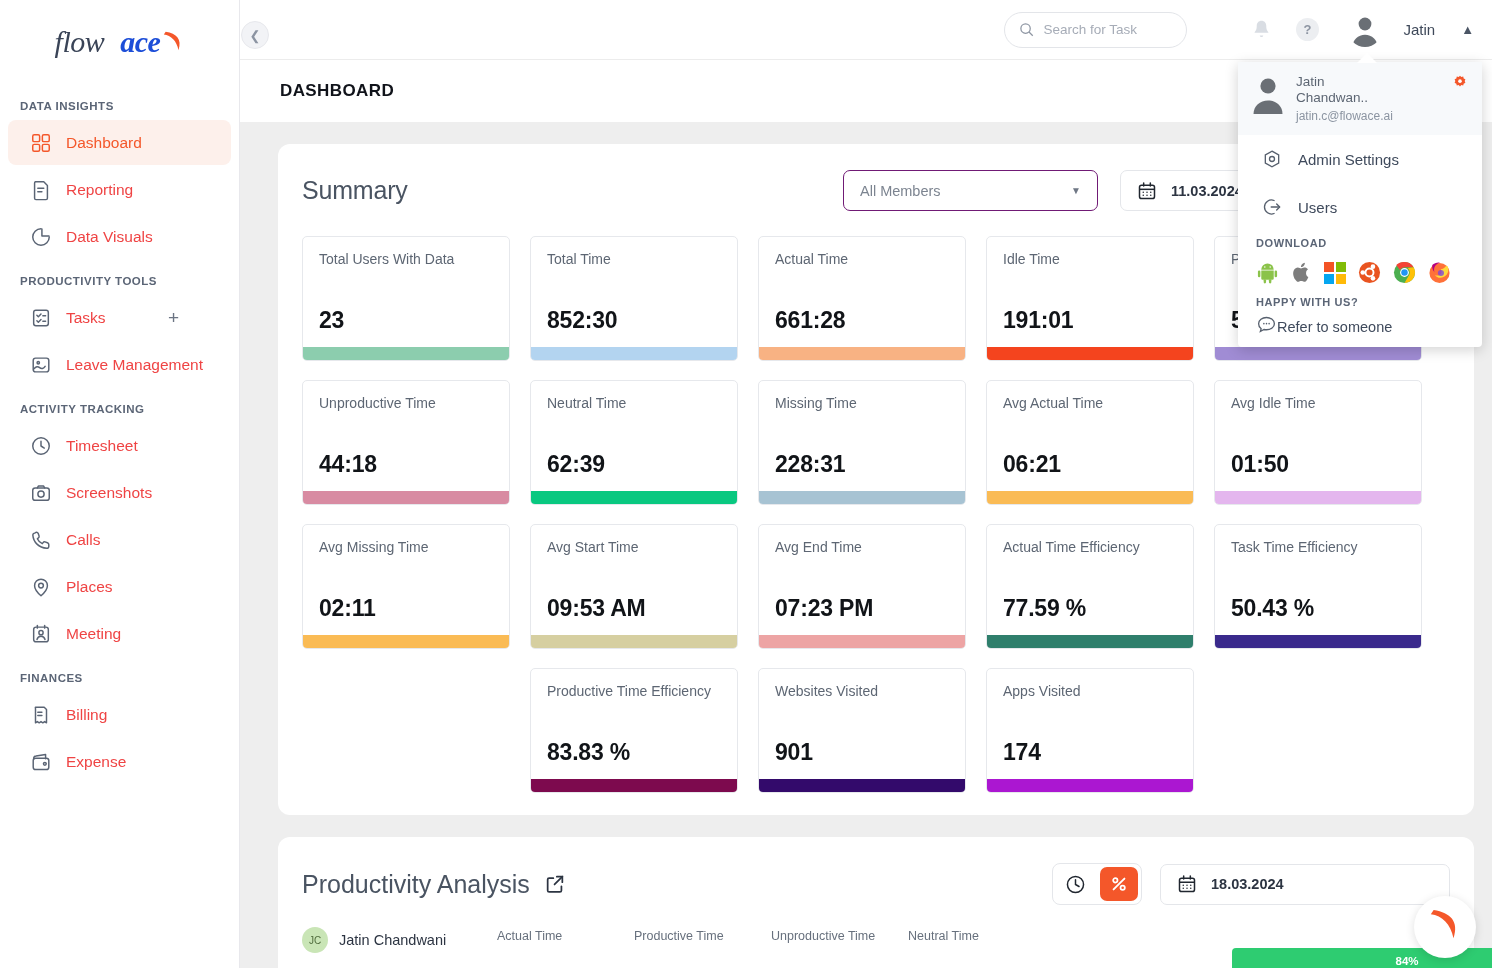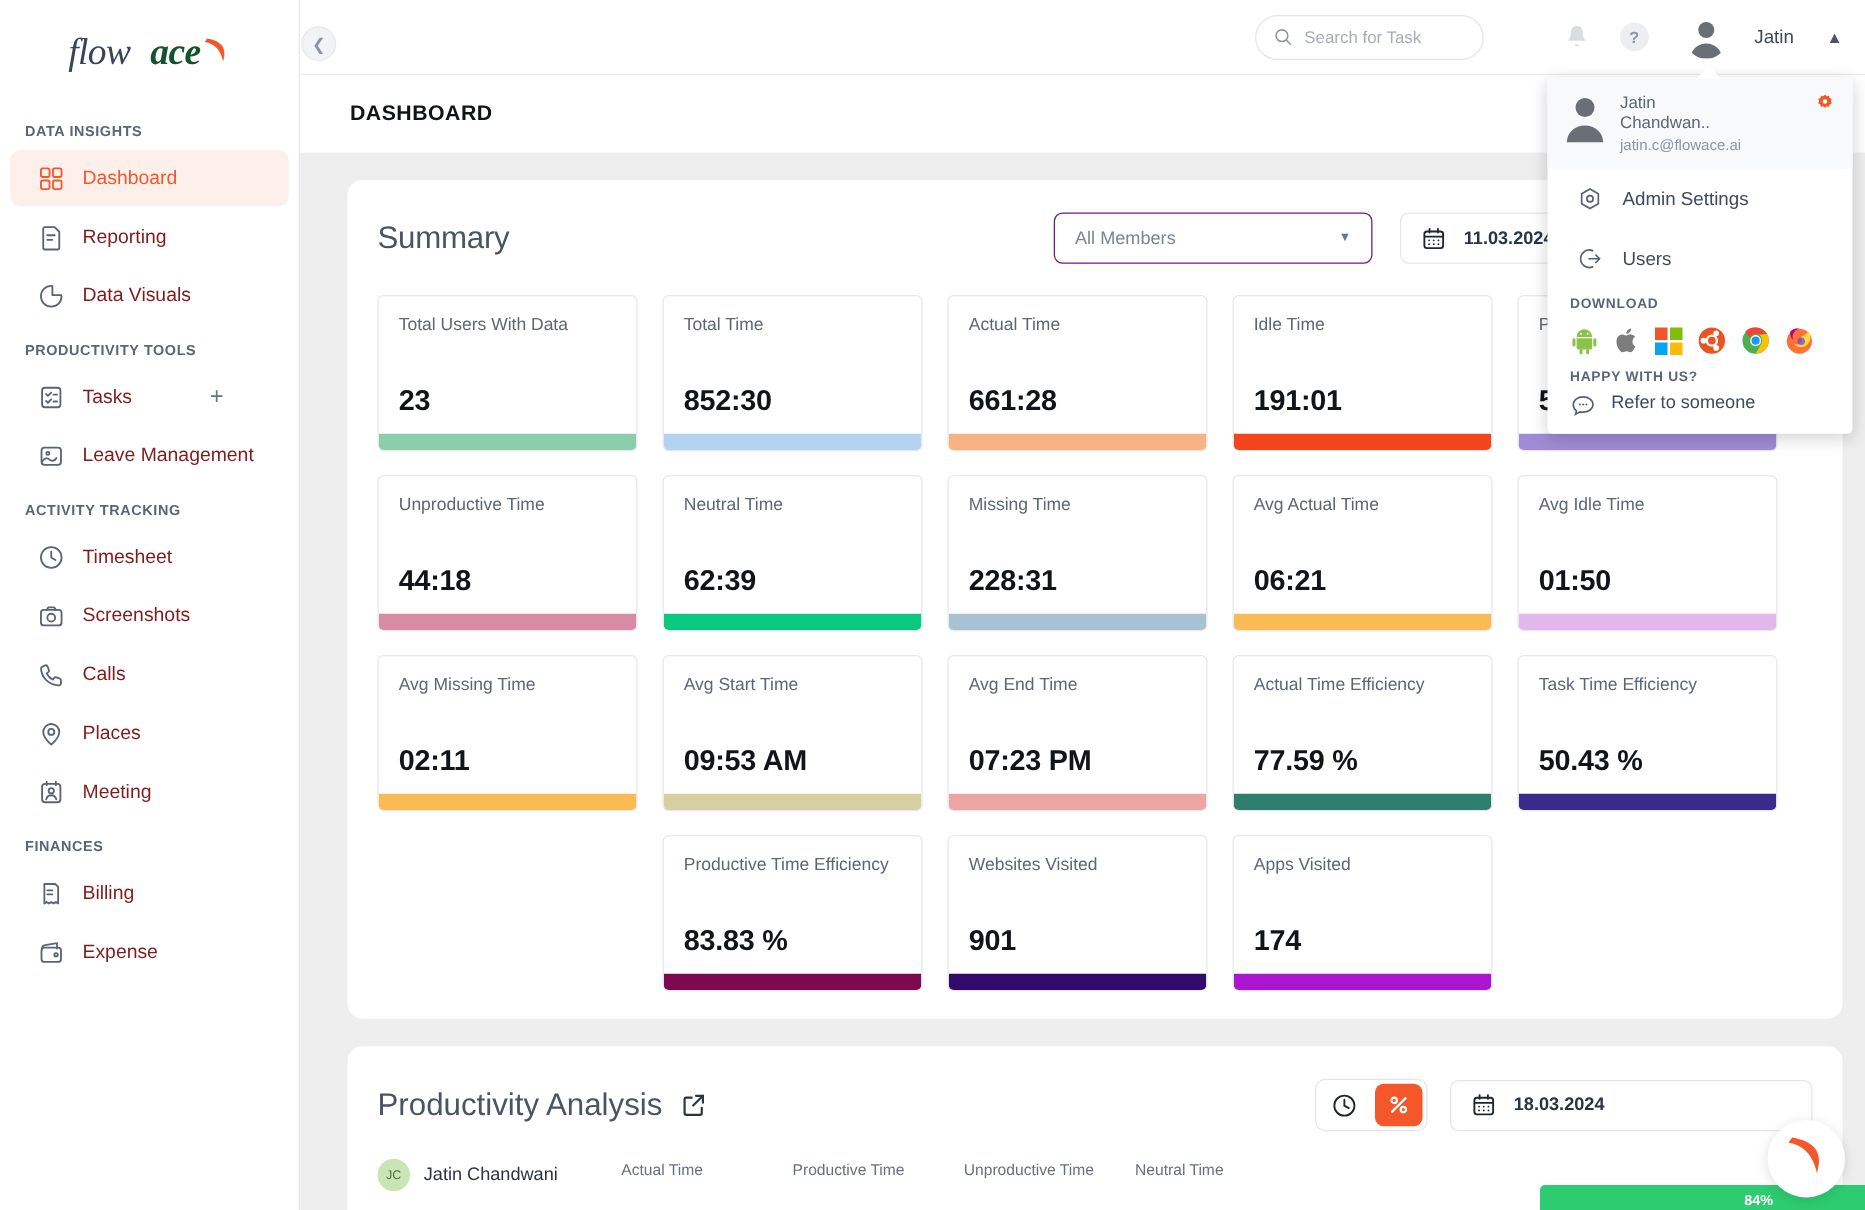--- a/index.html
+++ b/index.html
@@ -12,34 +12,34 @@
 
   
   #sidebar {
     width: 240px; height: 968px; background: #ffffff;
     border-right: 1px solid #e8e8ec; flex: 0 0 240px;
     position: relative; overflow: hidden;
   }
   .logo-wrap { height: 84px; display: flex; align-items: center; justify-content: center; }
   .logo { font-size: 30px; letter-spacing: -0.5px; color: #2e3a4d; position: relative; }
   .logo .l-flow { font-family: "Liberation Serif", serif; font-style: italic; font-weight: 400; color: #3a4457; }
-  .logo .l-ace { font-family: "Liberation Serif", serif; font-style: italic; font-weight: 700; color: #14532d; margin-left: 16px; }
+  .logo .l-ace { font-family: "Liberation Serif", serif; font-style: italic; font-weight: 700; color: #1d4ed8; margin-left: 16px; }
   .logo .l-swoosh { display: inline-block; width: 22px; height: 26px; margin-left: 2px; vertical-align: -4px; }
 
   .nav-group-title {
     font-size: 11.5px; font-weight: 700; letter-spacing: 0.5px;
     color: #5b6576; padding: 0 0 0 20px; margin-bottom: 8px;
   }
   .nav-group { margin-top: 16px; }
   .nav-item {
     display: flex; align-items: center; gap: 14px;
     height: 45px; margin: 2px 8px; padding-left: 22px;
     border-radius: 8px; cursor: pointer; position: relative;
   }
-  .nav-item .nlabel { font-size: 15.5px; color: #7f1d1d; }
+  .nav-item .nlabel { font-size: 15.5px; color: #ef4444; }
   .nav-item.active { background: #fdf0eb; }
   .nav-item.active .nlabel { color: #f4572a; font-weight: 500; }
   .nav-item.active svg { stroke: #f4572a; }
   .nav-item svg { stroke: #5a6474; fill: none; stroke-width: 1.6; }
   .nav-plus { position: absolute; right: 52px; font-size: 19px; color: #6b7483; line-height: 1; }
 
   
   #collapse-btn {
     position: absolute; left: 241px; top: 21px; width: 28px; height: 28px;
     border-radius: 50%; background: #f2f3f6; border: 1px solid #e7e8ec;
@@ -145,21 +145,21 @@
   .um-head { background: #f7f9fb; display: flex; align-items: flex-start; gap: 10px; padding: 12px 14px 12px 12px; }
   .um-av { width: 36px; height: 40px; flex: 0 0 36px; }
   .um-name { font-size: 13.5px; color: #5d6673; line-height: 16px; }
   .um-mail { font-size: 12px; color: #8b94a1; margin-top: 3px; }
   .um-gear { margin-left: auto; color: #f4572a; font-size: 15px; cursor: pointer; }
   .um-row { display: flex; align-items: center; gap: 16px; padding: 14px 14px 14px 24px; cursor: pointer; }
   .um-row .um-lbl { font-size: 15px; color: #3f4a5c; }
   .um-sec { font-size: 11px; font-weight: 700; letter-spacing: .6px; color: #5b6576; padding: 6px 0 0 18px; }
   .um-icons { display: flex; gap: 12px; padding: 12px 0 6px 18px; align-items: center; }
   .um-icons > * { cursor: pointer; }
-  .um-refer { display: flex; align-items: flex-start; gap: 12px; padding: 6px 0 0 18px; cursor: pointer; }
+  .um-refer { display: flex; align-items: flex-end; padding: 6px 0 0 18px; cursor: pointer; }
   .um-refer span { font-size: 14.5px; color: #3f4a5c; }
   
   .ms-logo { width: 22px; height: 22px; display: grid; grid-template-columns: 1fr 1fr; grid-template-rows: 1fr 1fr; gap: 2px; }
 </style>
 </head>
 <body>
 
 <div id="app">
 
   <aside id="sidebar">

